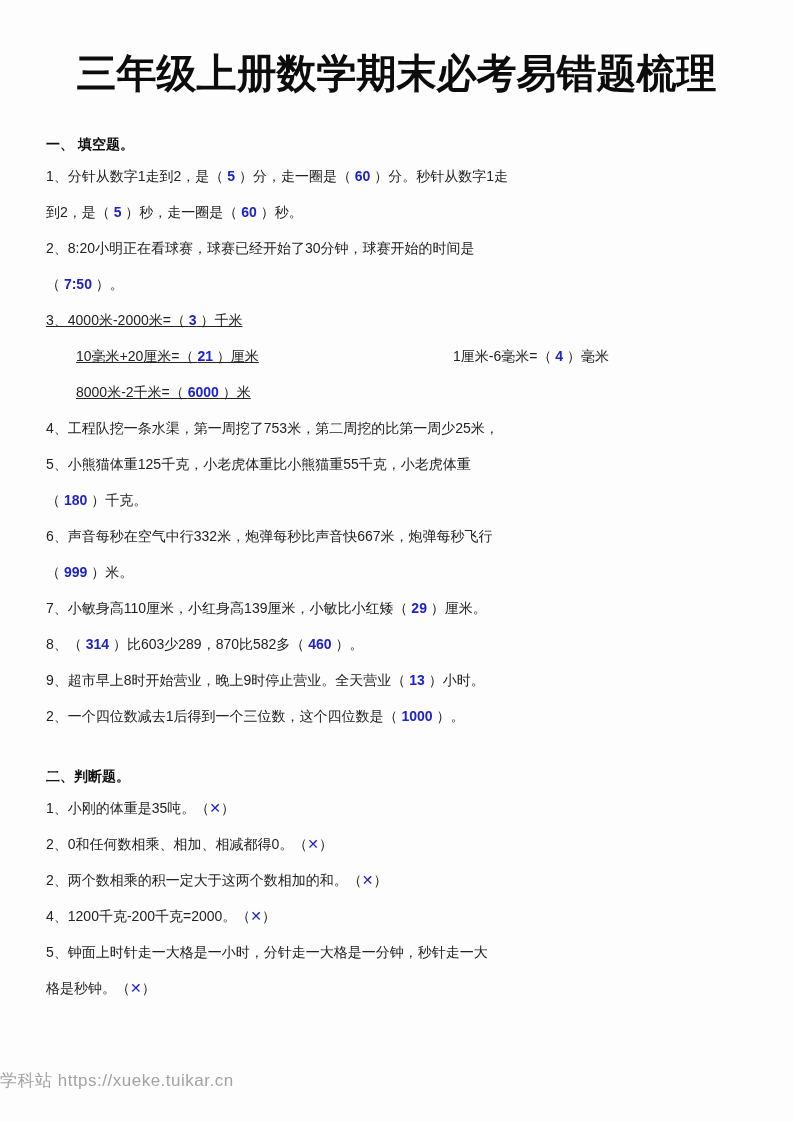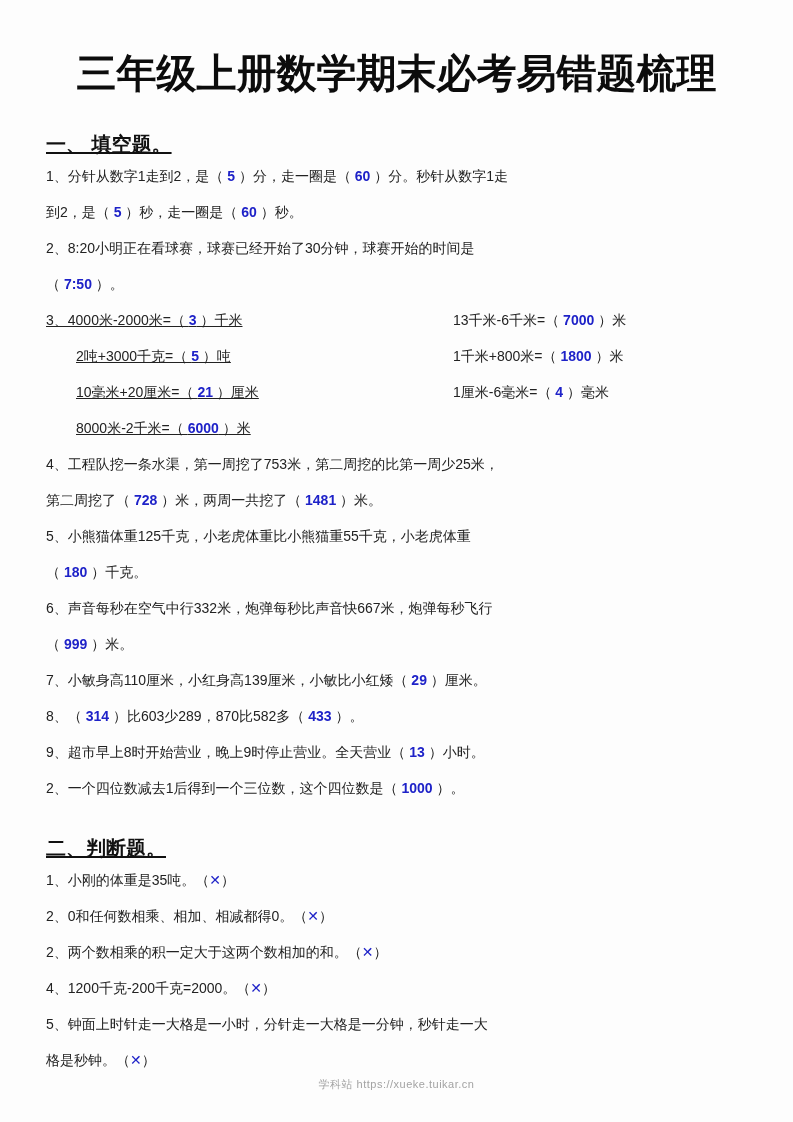--- a/index.html
+++ b/index.html
@@ -18,25 +18,24 @@
     text-align: center;
     font-size: 40px;
     line-height: 46px;
     font-weight: 900;
     color: #0c0c0c;
     letter-spacing: 0px;
   }
   .content { padding: 0 44px 0 46px; }
   .sec-heading {
     margin: 34px 0 0 0;
-    font-size: 20px;
+    font-size: 14px;
     line-height: 28px;
     font-weight: bold;
     color: #111;
-    text-decoration: underline;
   }
   .sec-heading.second { margin-top: 28px; }
   .line {
     font-size: 14px;
     line-height: 36px;
     white-space: nowrap;
     color: #222;
   }
   .q3row { display: flex; }
   .q3row .cell { white-space: nowrap; }
@@ -44,22 +43,22 @@
   .q3row .cell.left.indent { padding-left: 30px; }
   .ans {
     color: var(--ans-color, #1e22c8);
     font-weight: bold;
   }
   .footer {
     position: absolute;
     left: 0;
     bottom: 30px;
     width: 100%;
-    text-align: center;
-    font-size: 11px;
+    text-align: left;
+    font-size: 17px;
     color: #a3a3a3;
     letter-spacing: 0.5px;
   }
 </style>
 </head>
 <body>
 
 <div class="page">
   <h1 class="title">三年级上册数学期末必考易错题梳理</h1>
 
@@ -67,45 +66,39 @@
     <h2 class="sec-heading">一、 填空题。</h2>
 
     <div class="line"><span>1、分针从数字1走到2，是（ </span><span class="ans">5</span><span> ）分，走一圈是（ </span><span class="ans">60</span><span> ）分。秒针从数字1走</span></div>
     <div class="line"><span>到2，是（ </span><span class="ans">5</span><span> ）秒，走一圈是（ </span><span class="ans">60</span><span> ）秒。</span></div>
 
     <div class="line"><span>2、8:20小明正在看球赛，球赛已经开始了30分钟，球赛开始的时间是</span></div>
     <div class="line"><span>（ </span><span class="ans">7:50</span><span> ）。</span></div>
 
     <div class="line q3row">
       <div class="cell left"><span>3、4000米-2000米=（ </span><span class="ans">3</span><span> ）千米</span></div>
-      <div class="cell"><span>13千米-6千米=（ </span><span class="ans">7000</span><span> ）米</span></div>
-    </div>
-    <div class="line q3row">
-      <div class="cell left indent"><span>2吨+3000千克=（ </span><span class="ans">5</span><span> ）吨</span></div>
-      <div class="cell"><span>1千米+800米=（ </span><span class="ans">1800</span><span> ）米</span></div>
     </div>
     <div class="line q3row">
       <div class="cell left indent"><span>10毫米+20厘米=（ </span><span class="ans">21</span><span> ）厘米</span></div>
       <div class="cell"><span>1厘米-6毫米=（ </span><span class="ans">4</span><span> ）毫米</span></div>
     </div>
     <div class="line q3row">
       <div class="cell left indent"><span>8000米-2千米=（ </span><span class="ans">6000</span><span> ）米</span></div>
     </div>
 
     <div class="line"><span>4、工程队挖一条水渠，第一周挖了753米，第二周挖的比第一周少25米，</span></div>
-    <div class="line"><span>第二周挖了（ </span><span class="ans">728</span><span> ）米，两周一共挖了（ </span><span class="ans">1481</span><span> ）米。</span></div>
 
     <div class="line"><span>5、小熊猫体重125千克，小老虎体重比小熊猫重55千克，小老虎体重</span></div>
     <div class="line"><span>（ </span><span class="ans">180</span><span> ）千克。</span></div>
 
     <div class="line"><span>6、声音每秒在空气中行332米，炮弹每秒比声音快667米，炮弹每秒飞行</span></div>
     <div class="line"><span>（ </span><span class="ans">999</span><span> ）米。</span></div>
 
     <div class="line"><span>7、小敏身高110厘米，小红身高139厘米，小敏比小红矮（ </span><span class="ans">29</span><span> ）厘米。</span></div>
-    <div class="line"><span>8、（ </span><span class="ans">314</span><span> ）比603少289，870比582多（ </span><span class="ans">433</span><span> ）。</span></div>
+    <div class="line"><span>8、（ </span><span class="ans">314</span><span> ）比603少289，870比582多（ </span><span class="ans">460</span><span> ）。</span></div>
     <div class="line"><span>9、超市早上8时开始营业，晚上9时停止营业。全天营业（ </span><span class="ans">13</span><span> ）小时。</span></div>
     <div class="line"><span>2、一个四位数减去1后得到一个三位数，这个四位数是（ </span><span class="ans">1000</span><span> ）。</span></div>
 
     <h2 class="sec-heading second">二、判断题。</h2>
 
     <div class="line"><span>1、小刚的体重是35吨。（</span><span class="ans">✕</span><span>）</span></div>
     <div class="line"><span>2、0和任何数相乘、相加、相减都得0。（</span><span class="ans">✕</span><span>）</span></div>
     <div class="line"><span>2、两个数相乘的积一定大于这两个数相加的和。（</span><span class="ans">✕</span><span>）</span></div>
     <div class="line"><span>4、1200千克-200千克=2000。（</span><span class="ans">✕</span><span>）</span></div>
     <div class="line"><span>5、钟面上时针走一大格是一小时，分针走一大格是一分钟，秒针走一大</span></div>

